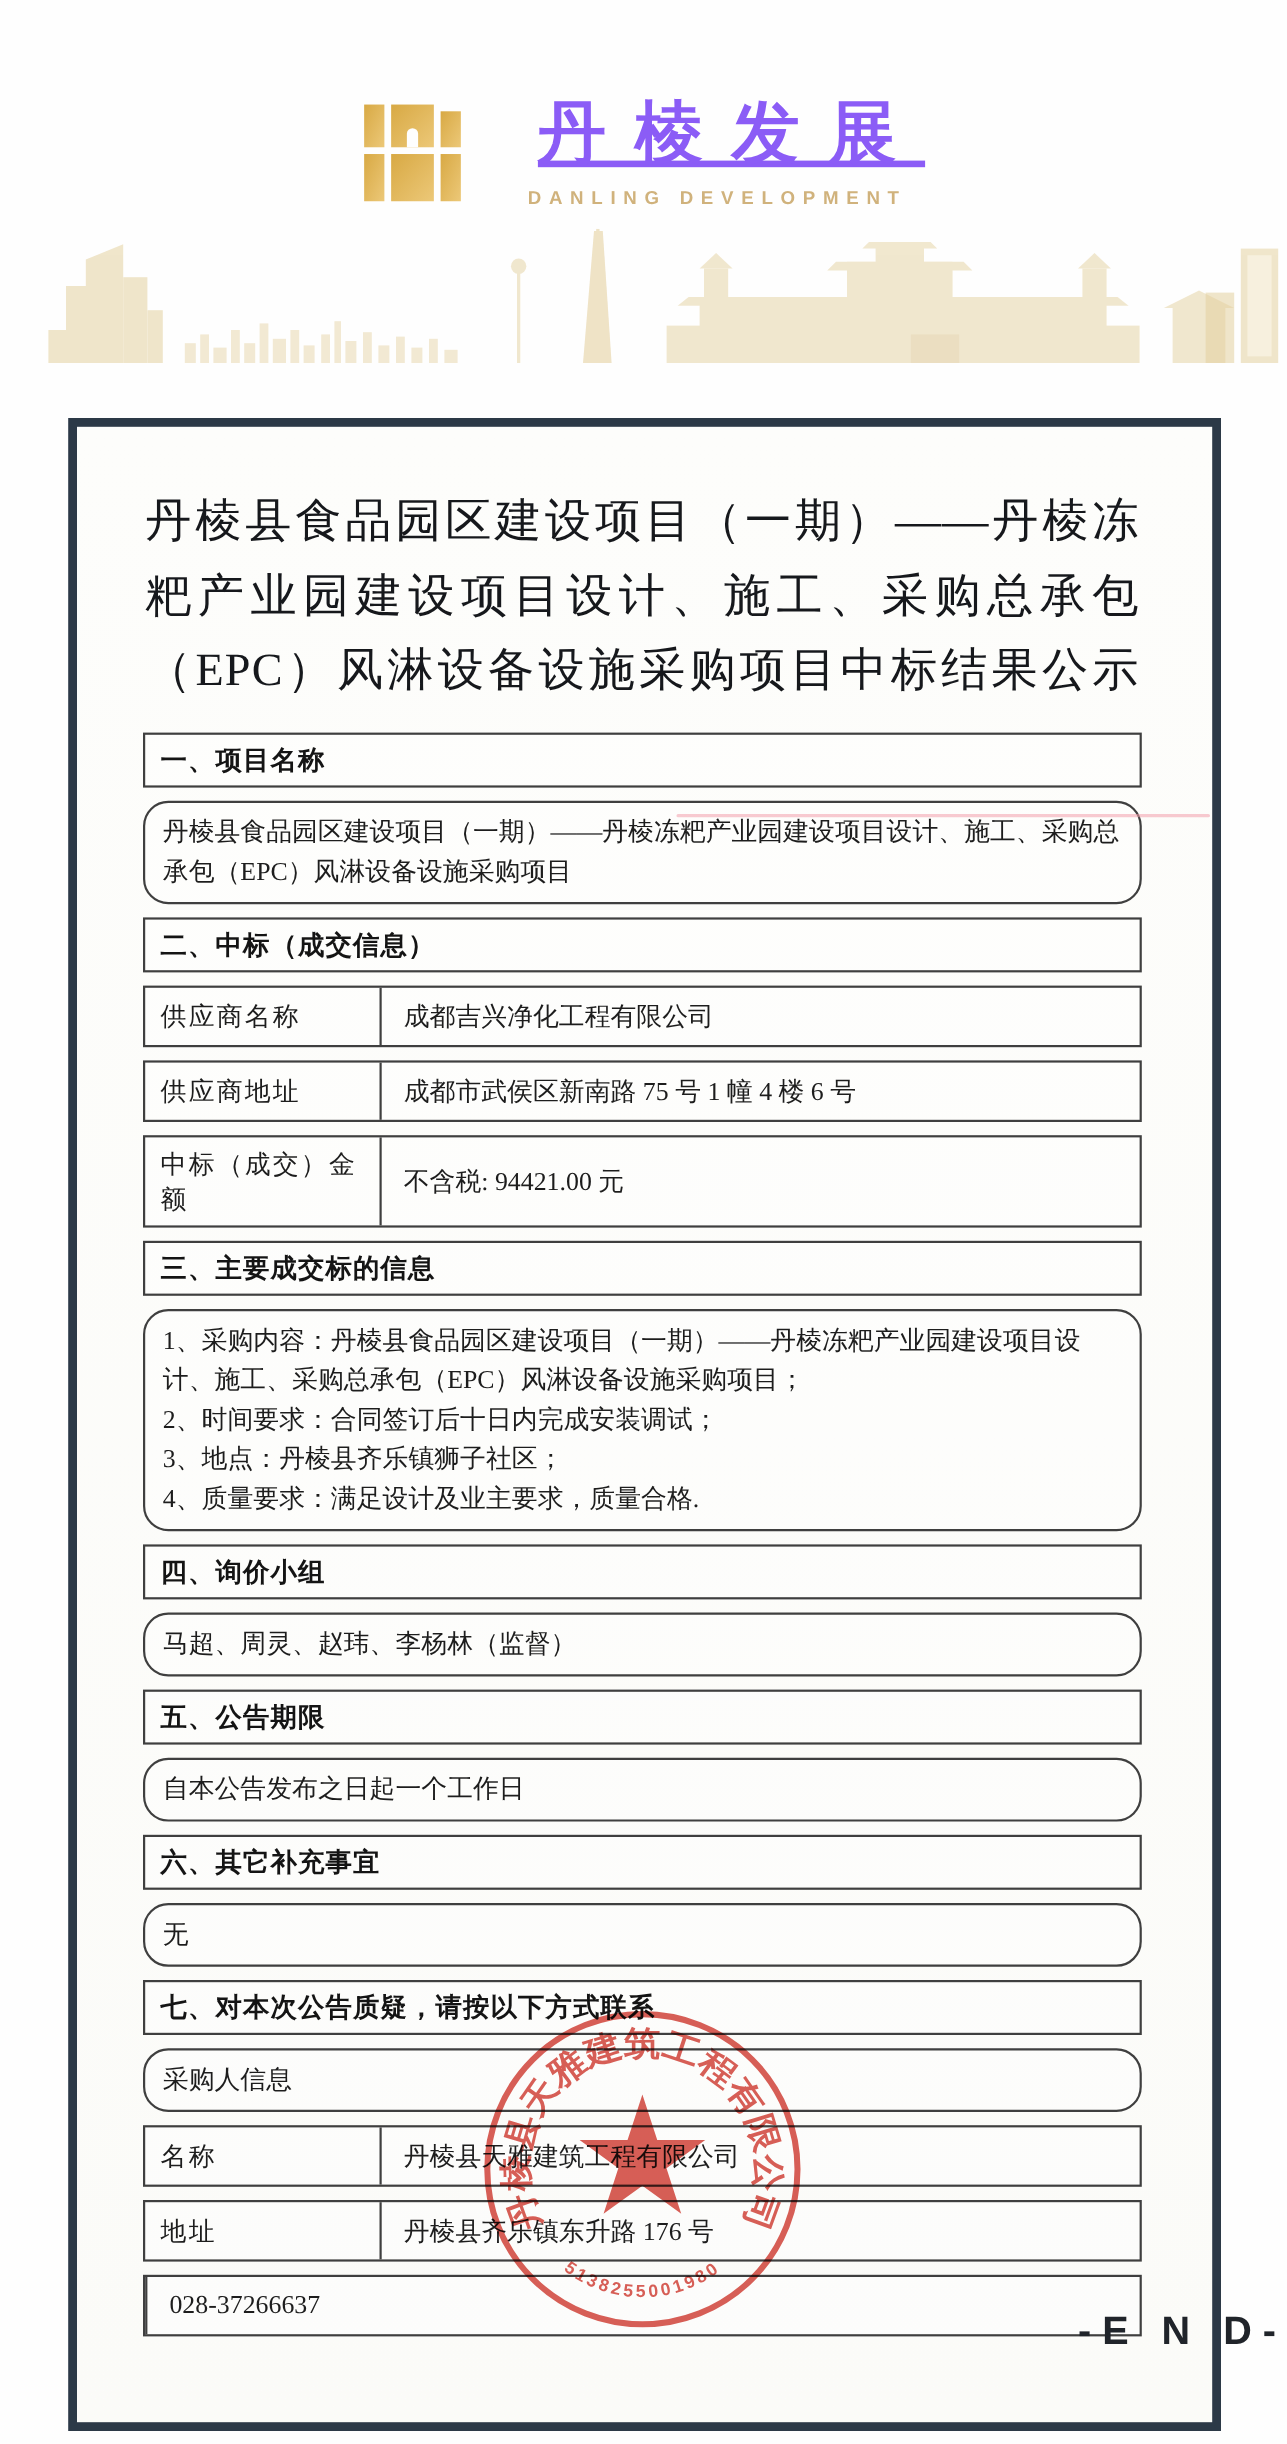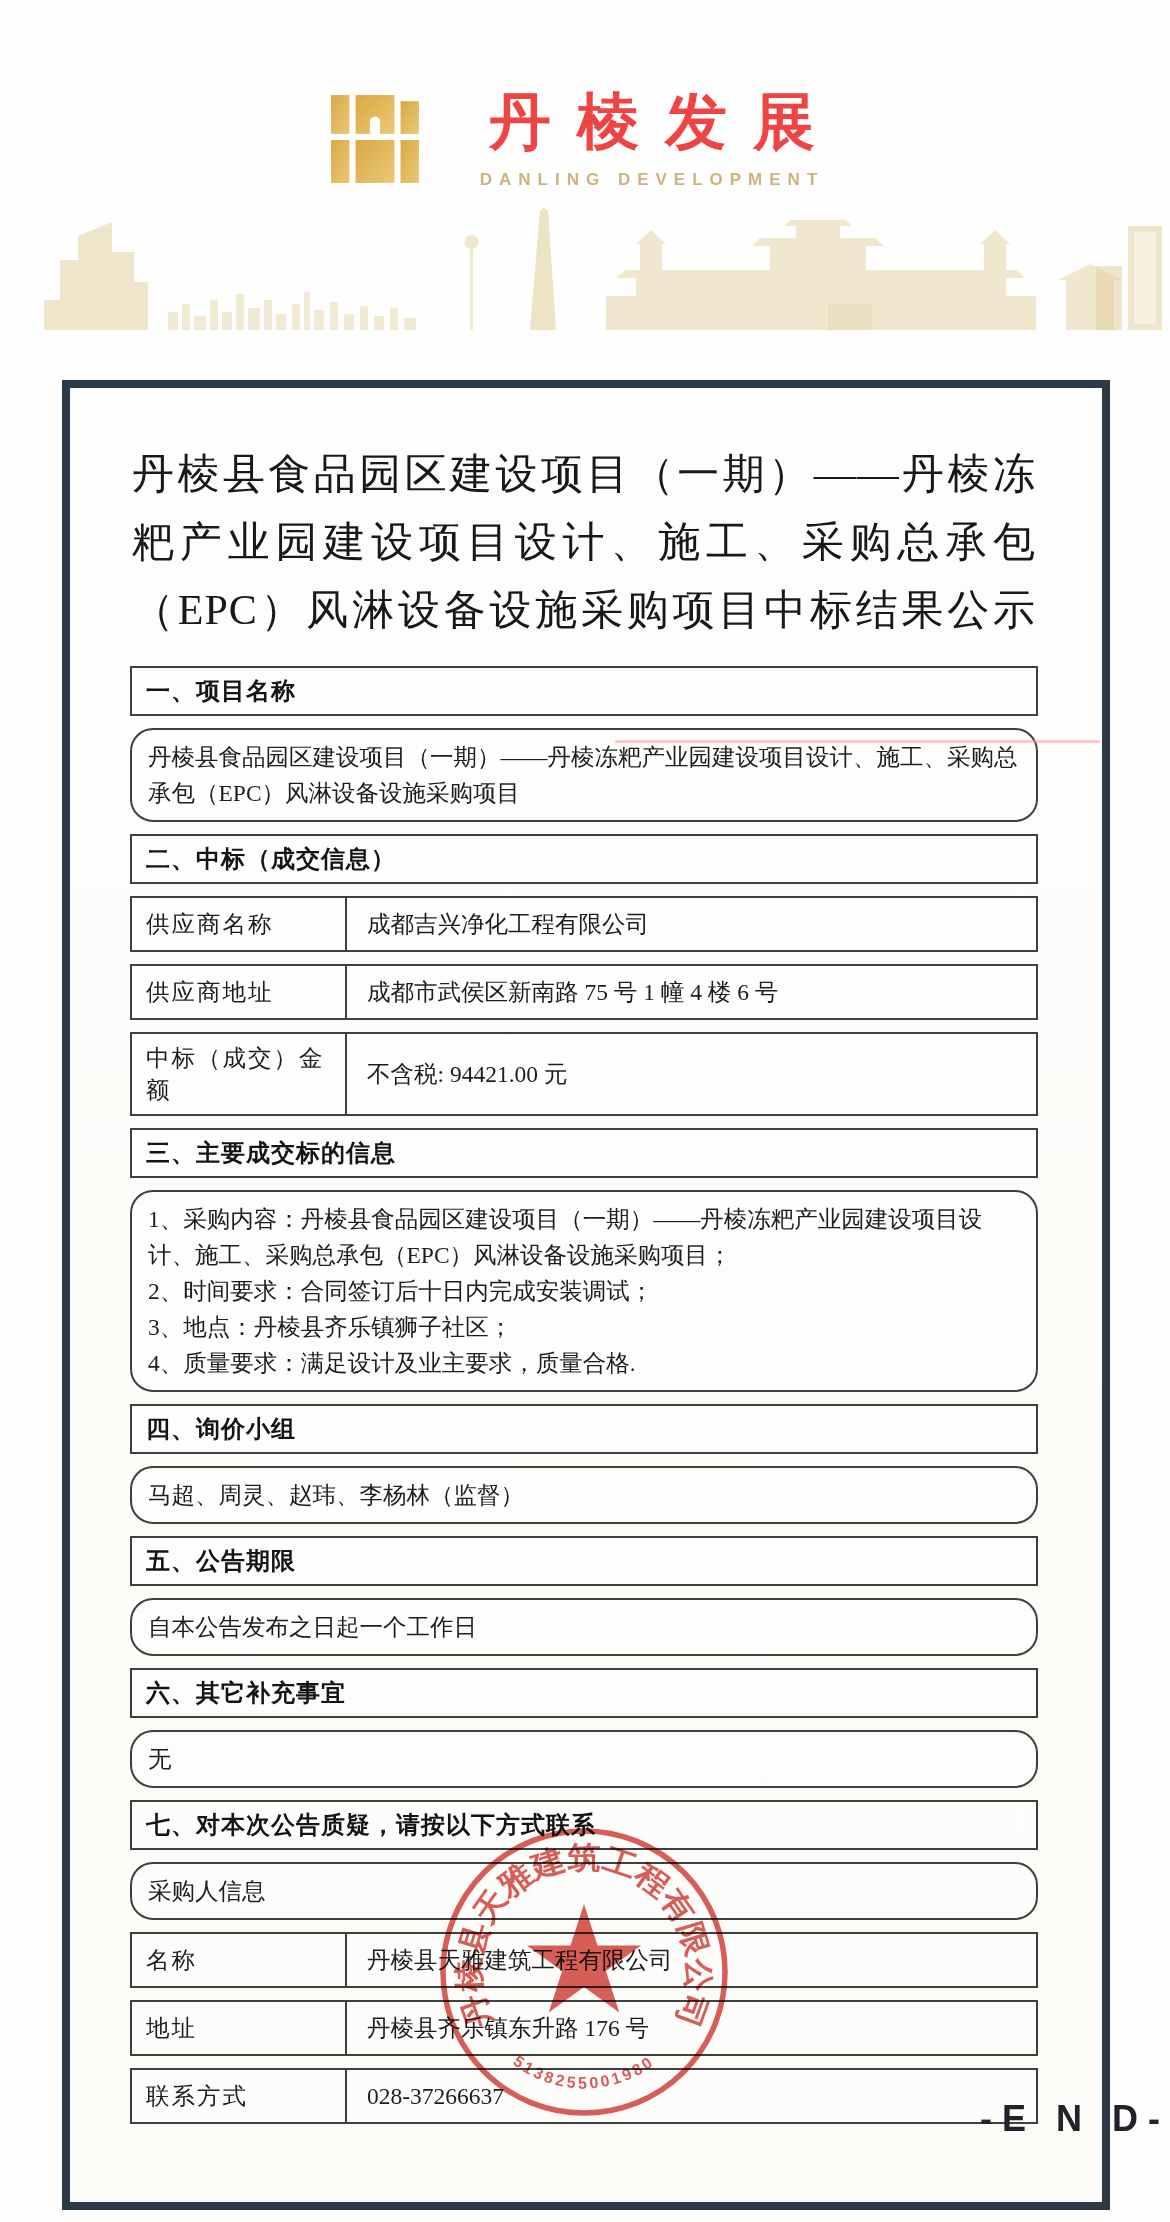--- a/index.html
+++ b/index.html
@@ -8,22 +8,22 @@
     background:#fefefe;overflow:hidden;
     font-family:"Liberation Serif","DejaVu Serif",serif;color:#1d1d1d;
   }
 
   
   .header{position:relative;padding-top:88px;}
   .logo-row{display:flex;justify-content:center;align-items:center;gap:42px;}
   .logo-icon{width:92px;height:92px;flex:0 0 auto;}
   .brand-text{display:flex;flex-direction:column;align-items:center;}
   .brand-name{
-    font-size:62px;font-weight:600;color:#ef4444;letter-spacing:26px;
-    text-indent:26px;line-height:1.1;
+    font-size:62px;font-weight:600;color:#8b5cf6;letter-spacing:26px;
+    text-indent:26px;line-height:1.1;text-decoration:underline;
   }
   .brand-en{
     margin-top:14px;font-family:"Liberation Sans","DejaVu Sans",sans-serif;
     font-size:17px;color:#d0b27c;letter-spacing:7px;font-weight:600;
   }
   .skyline{display:block;margin-top:18px;width:1170px;height:122px;}
 
   
   .doc{
     position:relative;margin:50px 60px 0 62px;
@@ -220,21 +220,20 @@
         </div>
         <div class="row kv">
           <div class="cell label">名称</div>
           <div class="cell value">丹棱县天雅建筑工程有限公司</div>
         </div>
         <div class="row kv">
           <div class="cell label">地址</div>
           <div class="cell value">丹棱县齐乐镇东升路 176 号</div>
         </div>
         <div class="row kv">
-          <div class="cell label">联系方式</div>
           <div class="cell value">028-37266637</div>
         </div>
       </div>
 
     <div class="scan-line"></div>
 
     <svg class="stamp" viewBox="-156 -156 312 312">
       <defs>
         <path id="arcTop" d="M -90 52 A 104 104 0 1 1 90 52" fill="none"></path>
         <path id="arcBottom" d="M -75 89 A 116 116 0 0 0 75 89" fill="none"></path>

